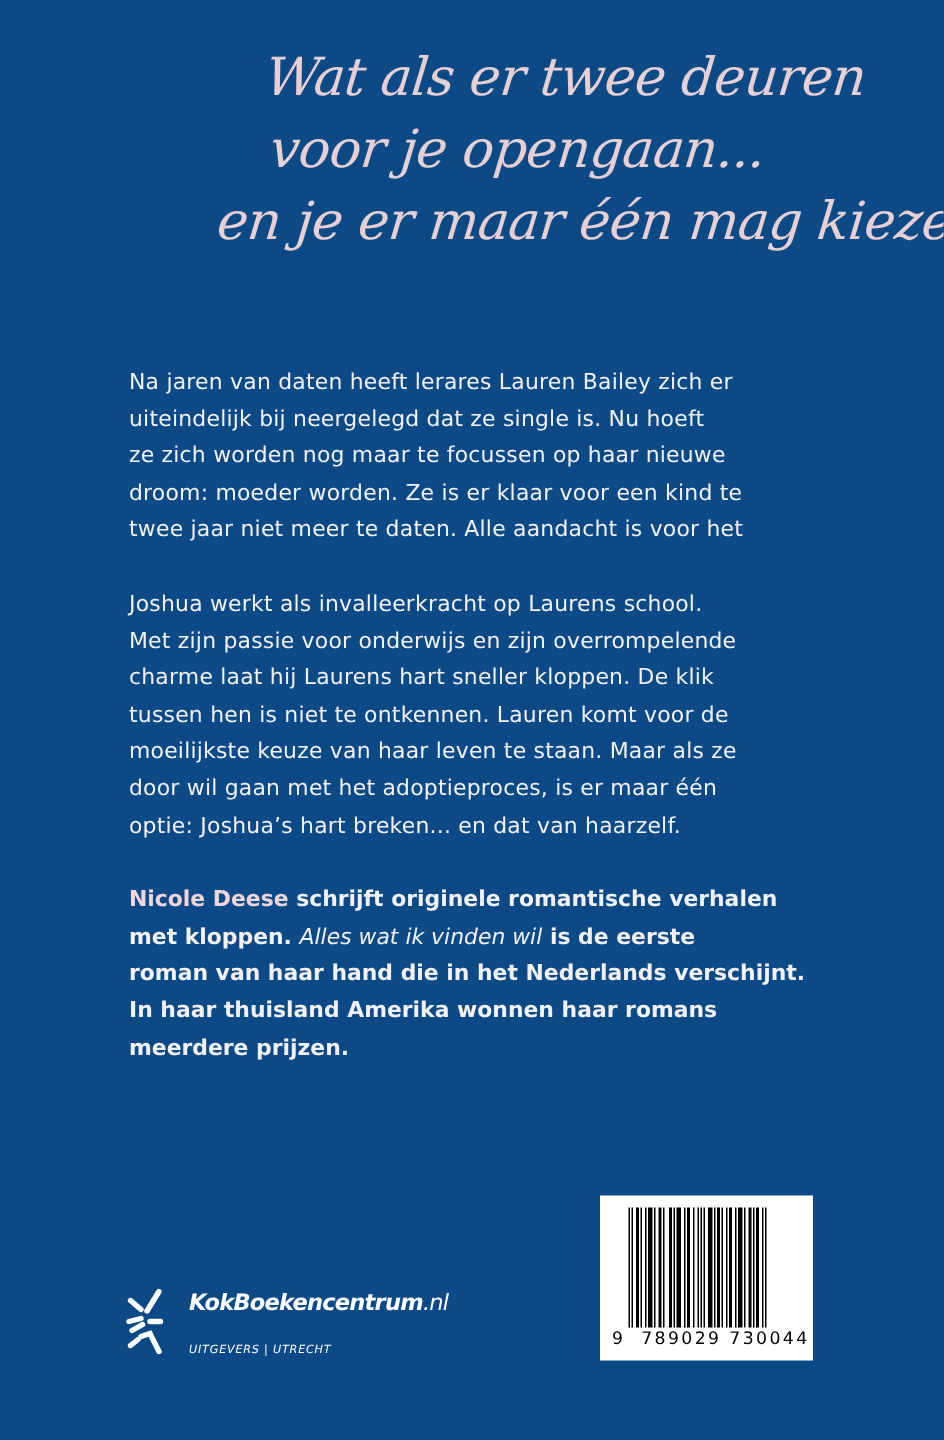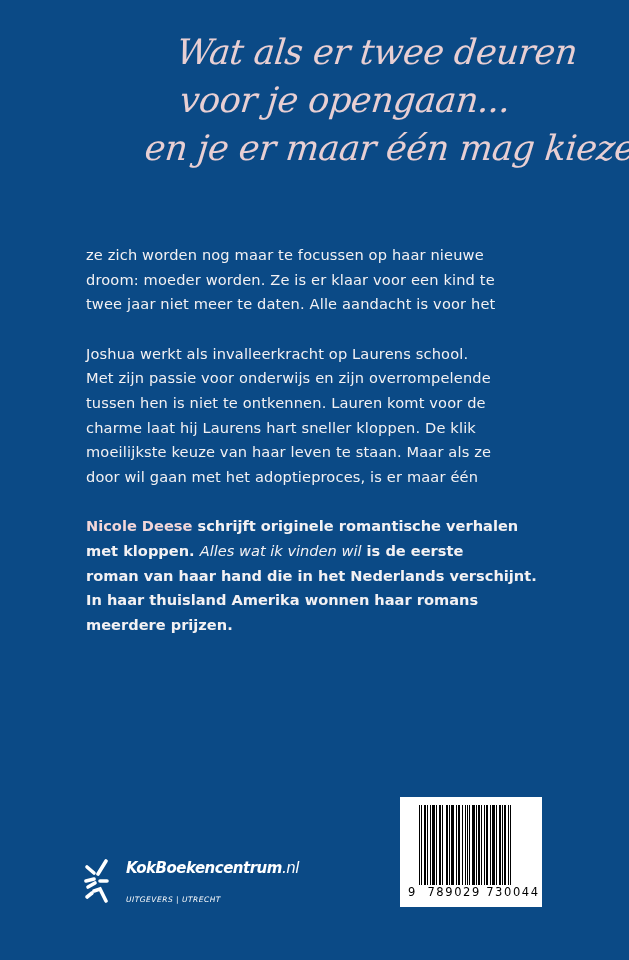--- a/index.html
+++ b/index.html
@@ -86,31 +86,34 @@
 <div class="cover">
 
   <div class="tagline">
     <span class="line l1">Wat als er twee deuren</span>
     <span class="line l2">voor je opengaan...</span>
     <span class="line l3">en je er maar één mag kiezen?</span>
   </div>
 
   <div class="body-text">
     <p>
+      <span class="line">Na jaren van daten heeft lerares Lauren Bailey zich er</span>
+      <span class="line">uiteindelijk bij neergelegd dat ze single is. Nu hoeft</span>
       <span class="line">ze zich worden nog maar te focussen op haar nieuwe</span>
       <span class="line">droom: moeder worden. Ze is er klaar voor een kind te</span>
       <span class="line">twee jaar niet meer te daten. Alle aandacht is voor het</span>
     </p>
     <p>
       <span class="line">Joshua werkt als invalleerkracht op Laurens school.</span>
       <span class="line">Met zijn passie voor onderwijs en zijn overrompelende</span>
+      <span class="line">charme laat hij Laurens hart sneller kloppen. De klik</span>
       <span class="line">tussen hen is niet te ontkennen. Lauren komt voor de</span>
-      <span class="line">charme laat hij Laurens hart sneller kloppen. De klik</span>
       <span class="line">moeilijkste keuze van haar leven te staan. Maar als ze</span>
       <span class="line">door wil gaan met het adoptieproces, is er maar één</span>
+      <span class="line">optie: Joshua’s hart breken... en dat van haarzelf.</span>
     </p>
     <p class="bio">
       <span class="line"><span class="author">Nicole Deese</span><span> schrijft originele romantische verhalen</span></span>
       <span class="line"><span>met kloppen. </span><span class="title-it">Alles wat ik vinden wil</span><span> is de eerste</span></span>
       <span class="line">roman van haar hand die in het Nederlands verschijnt.</span>
       <span class="line">In haar thuisland Amerika wonnen haar romans</span>
       <span class="line">meerdere prijzen.</span>
     </p>
   </div>
 

